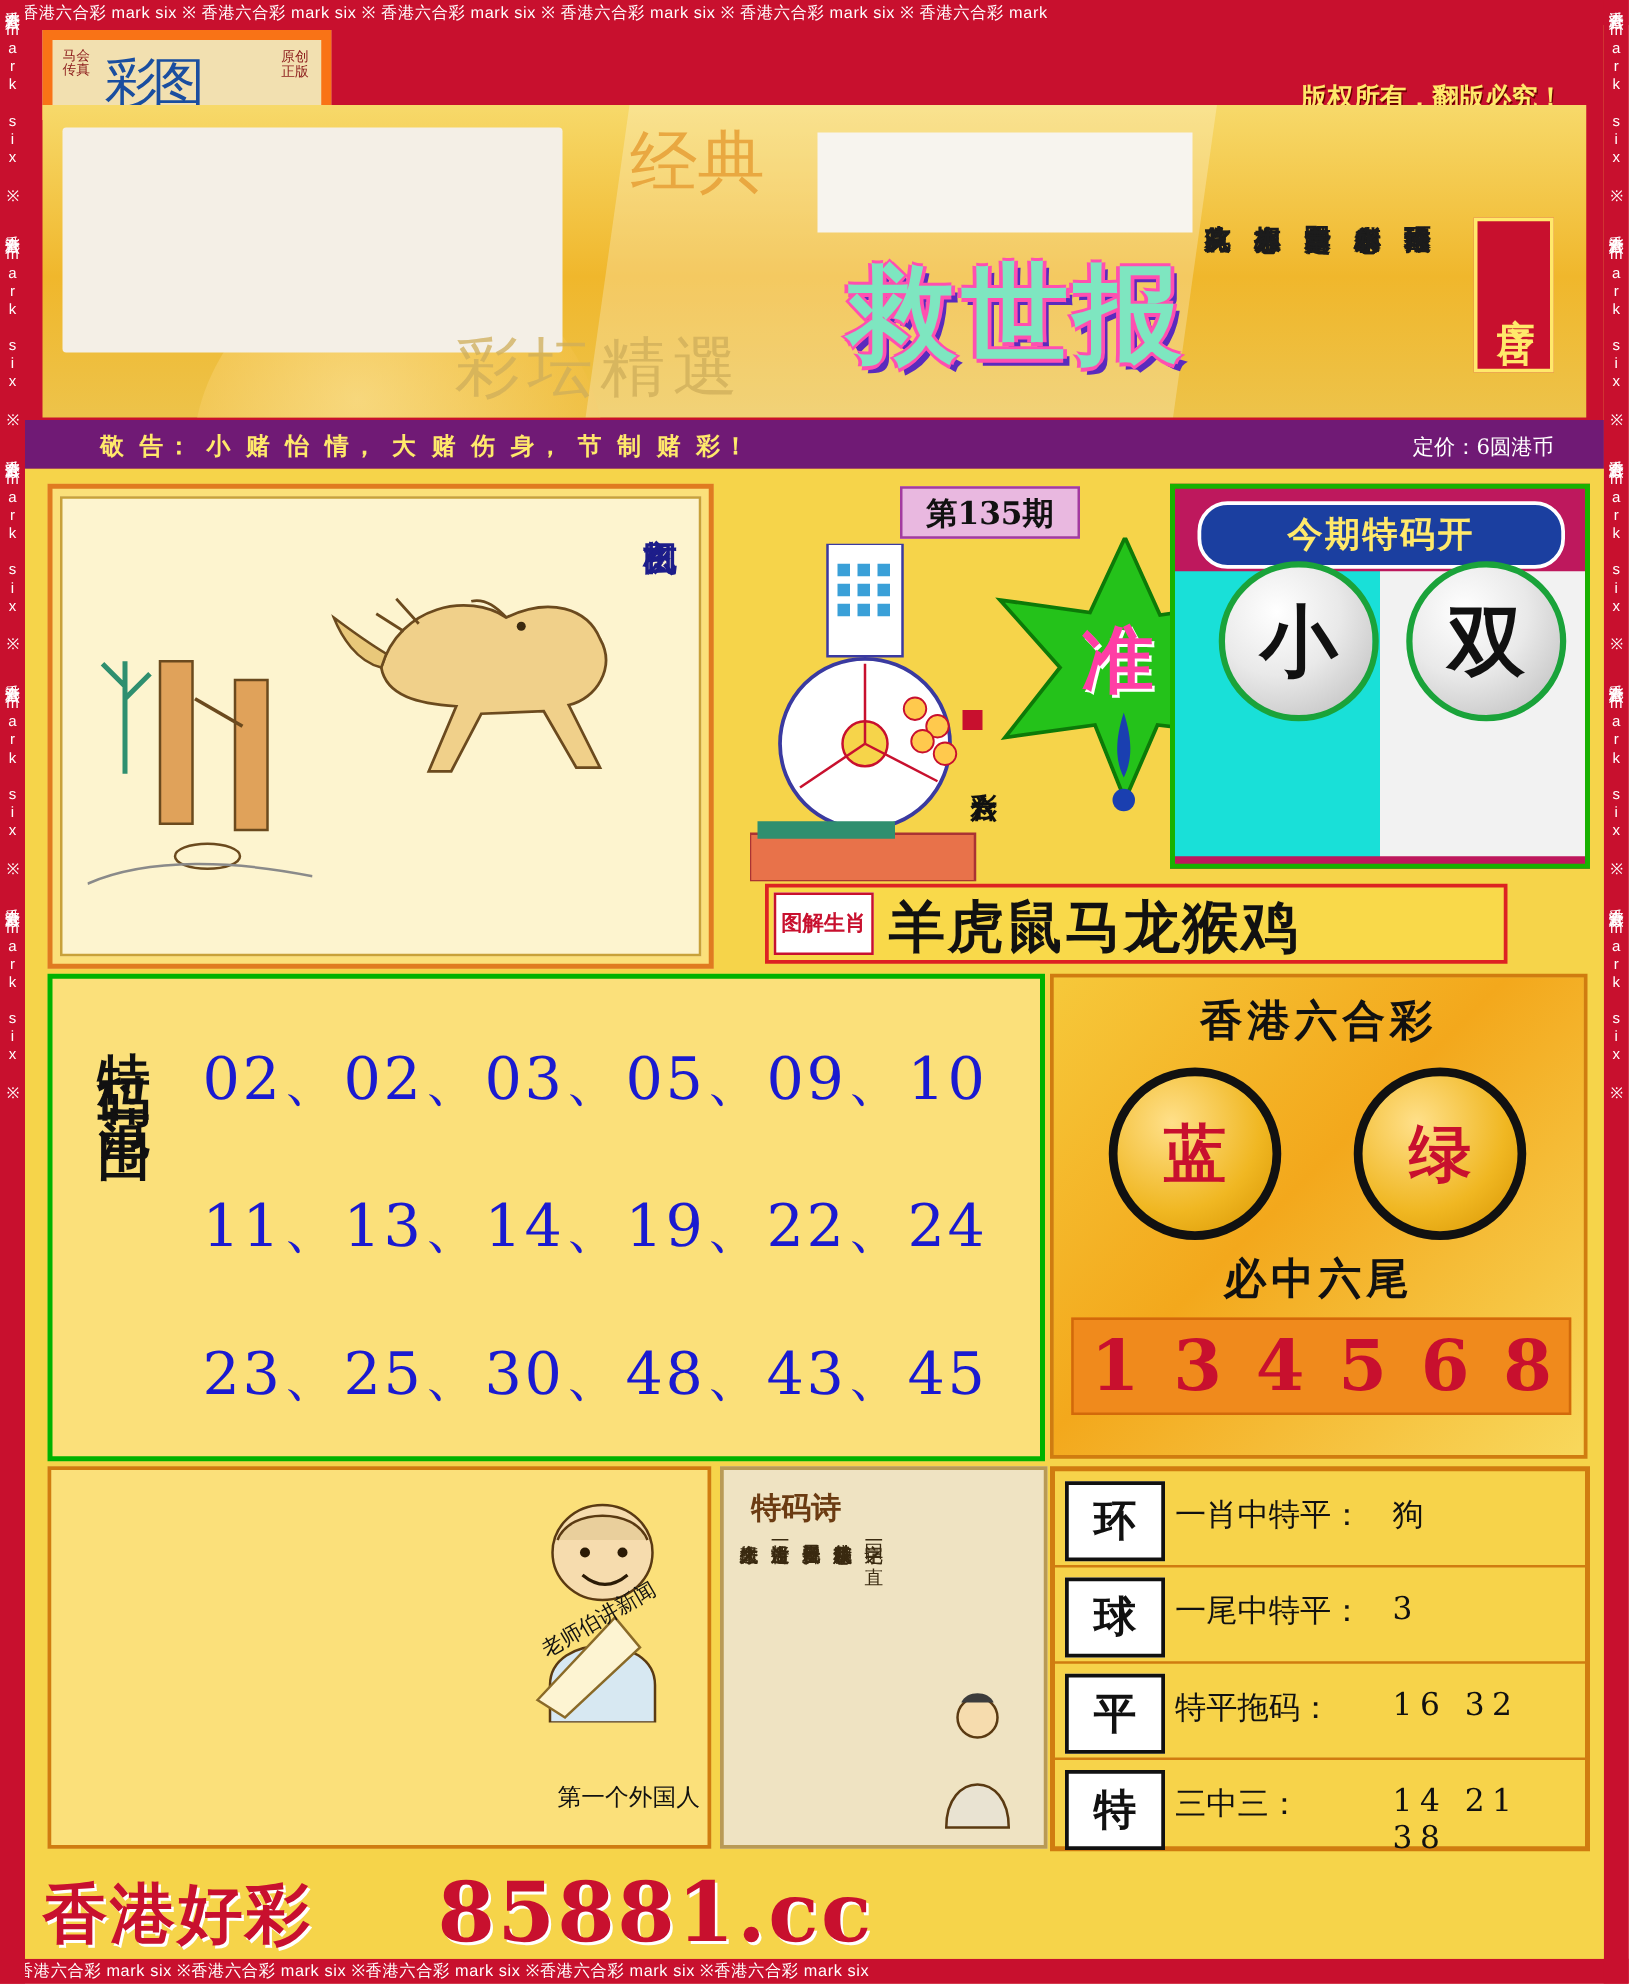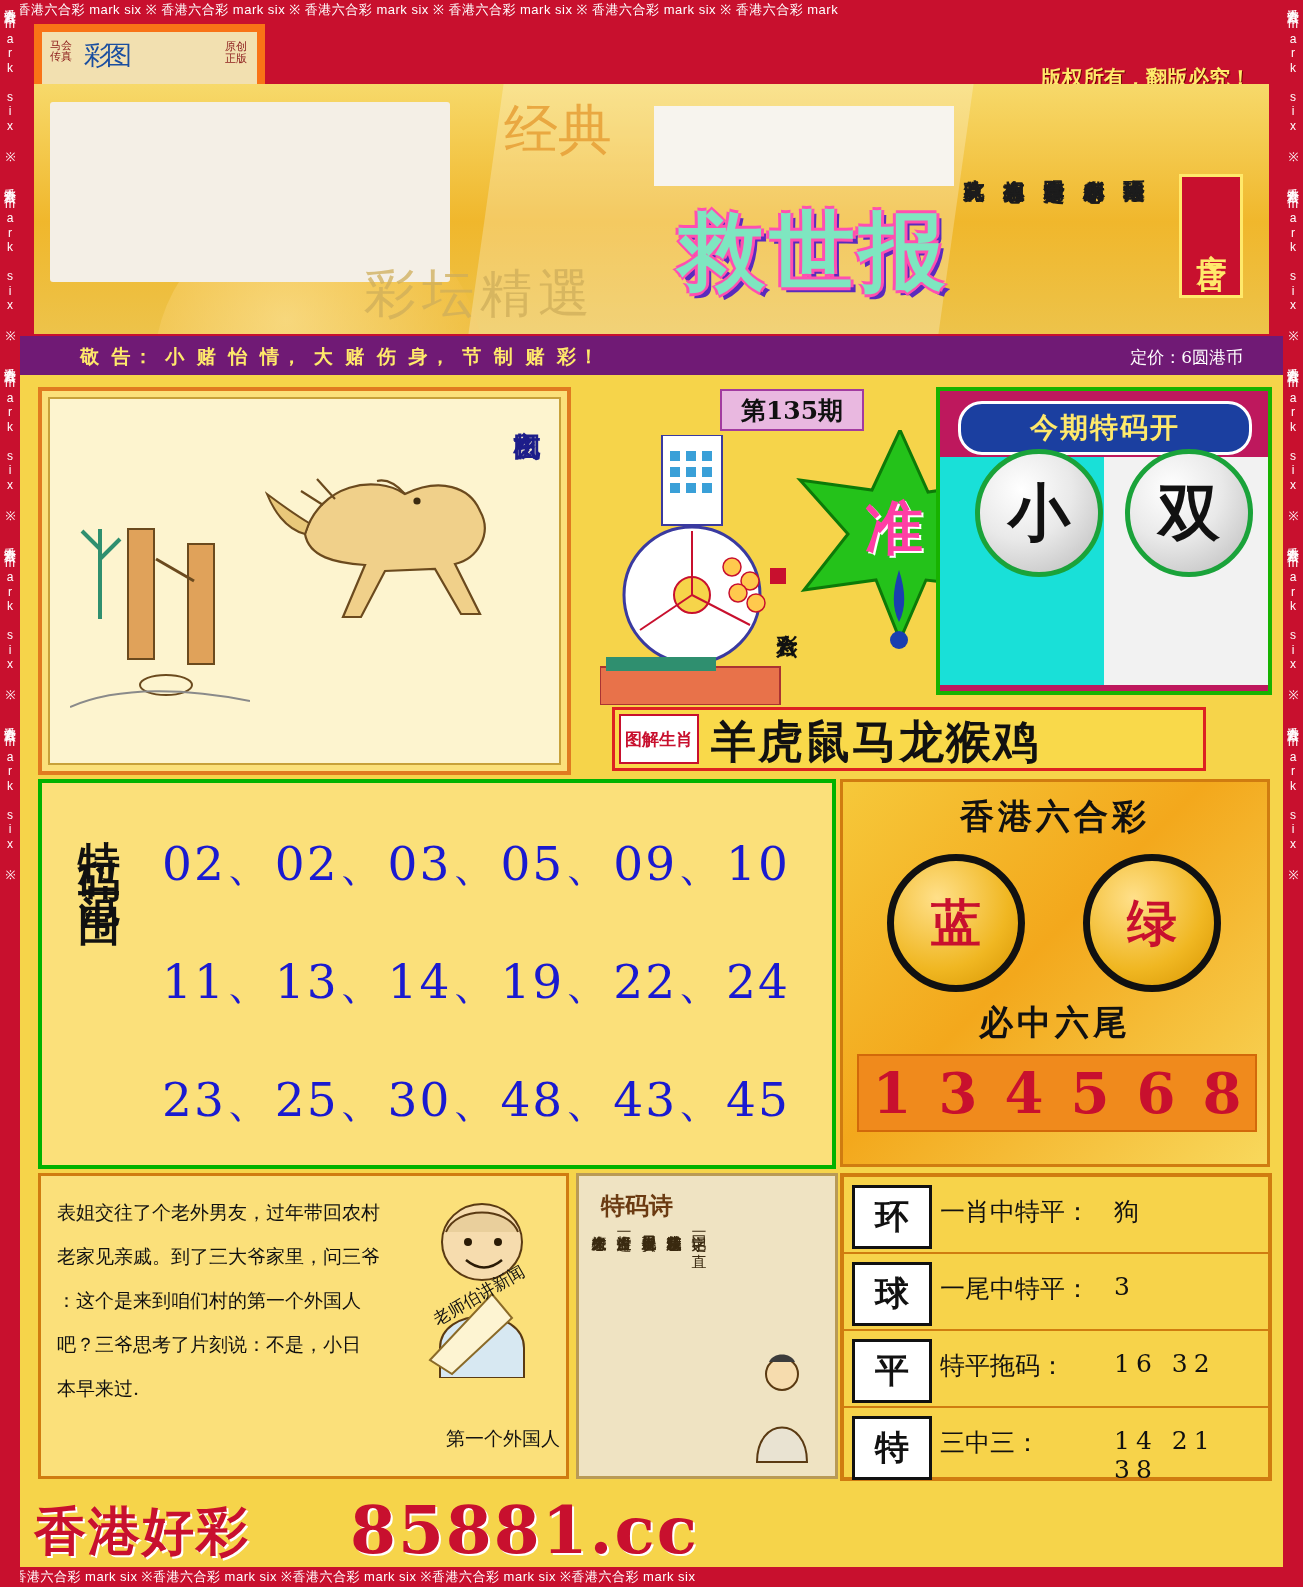--- a/index.html
+++ b/index.html
@@ -18,21 +18,21 @@
   .mq-left{left:0;}
   .mq-right{right:0;}
   .vtext{writing-mode:vertical-rl;text-orientation:upright;font-size:12px;line-height:20px;height:1587px;white-space:nowrap;overflow:hidden;color:#fff;}
 
   .inner{position:absolute;left:20px;top:20px;width:1263px;height:1547px;background:#f6d44a;}
 
   
   .masthead{position:relative;width:1263px;height:355px;background:#c8102e;}
   .logo-box{position:absolute;left:14px;top:4px;width:215px;height:56px;background:#f2e0b0;border:8px solid #f97316;}
   .logo-cn{position:absolute;left:8px;top:8px;font-size:11px;color:#8b1a1a;line-height:11px;width:26px;}
-  .logo-mid{position:absolute;left:42px;top:6px;font-size:26px;color:#1a4ea0;font-family:"DejaVu Serif",serif;letter-spacing:-4px;}
+  .logo-mid{position:absolute;left:42px;top:6px;font-size:42px;color:#1a4ea0;font-family:"DejaVu Serif",serif;letter-spacing:-4px;}
   .logo-right{position:absolute;right:10px;top:8px;font-size:11px;color:#8b1a1a;line-height:12px;text-align:right;width:28px;}
   .copyright{position:absolute;right:32px;top:44px;color:#ffe96b;font-size:21px;font-weight:bold;font-family:"DejaVu Serif",serif;text-shadow:1px 1px 0 #6d0000;}
 
   .hero{position:absolute;left:14px;top:64px;width:1235px;height:250px;
         background:linear-gradient(180deg,#f7d96a 0%,#f0b72c 55%,#edc34a 100%);
         overflow:hidden;}
   .hero-white1{position:absolute;left:16px;top:18px;width:400px;height:180px;background:#f4efe6;border-radius:3px;}
   .hero-white2{position:absolute;left:620px;top:22px;width:300px;height:80px;background:#f7f4ee;}
   .hero-globe{position:absolute;left:120px;top:120px;width:330px;height:330px;border-radius:50%;
     background:radial-gradient(circle at 40% 35%, #ffe9a8 0%, #f3c24a 60%, #e2a51e 100%);opacity:.55;}
@@ -306,27 +306,20 @@
           <span>1</span>
           <span>3</span>
           <span>4</span>
           <span>5</span>
           <span>6</span>
           <span>8</span>
         </div>
       </div>
 
       <div class="story">
-        <div class="story-text">
-          <p>表姐交往了个老外男友，过年带回农村</p>
-          <p>老家见亲戚。到了三大爷家里，问三爷</p>
-          <p>：这个是来到咱们村的第一个外国人</p>
-          <p>吧？三爷思考了片刻说：不是，小日</p>
-          <p>本早来过.</p>
-        </div>
         <svg class="teacher" viewBox="0 0 140 180">
           <ellipse cx="66" cy="44" rx="40" ry="38" fill="#f6dcae" stroke="#5a3a12" stroke-width="2"></ellipse>
           <path d="M30 34 C40 8, 92 8, 102 34" fill="#e9cf9c" stroke="#5a3a12" stroke-width="2"></path>
           <circle cx="52" cy="44" r="4" fill="#2b1b06"></circle>
             <circle cx="82" cy="44" r="4" fill="#2b1b06"></circle>
           <path d="M50 62 C62 72, 74 72, 86 62" stroke="#2b1b06" stroke-width="2.5" fill="none"></path>
           <path d="M24 150 C24 108, 108 108, 108 150 L108 180 L24 180 Z" fill="#d7e8f2" stroke="#5a3a12" stroke-width="2"></path>
           <path d="M14 162 L76 96 L96 120 L36 176 Z" fill="#fdf4d2" stroke="#8a6a28" stroke-width="2"></path>
         </svg>
         <div class="fan-text">老师伯讲新闻</div>

